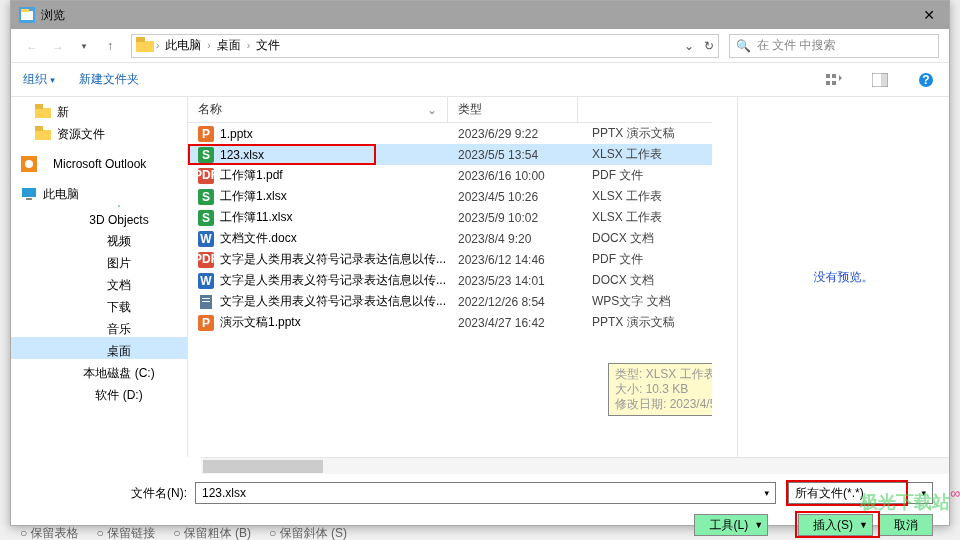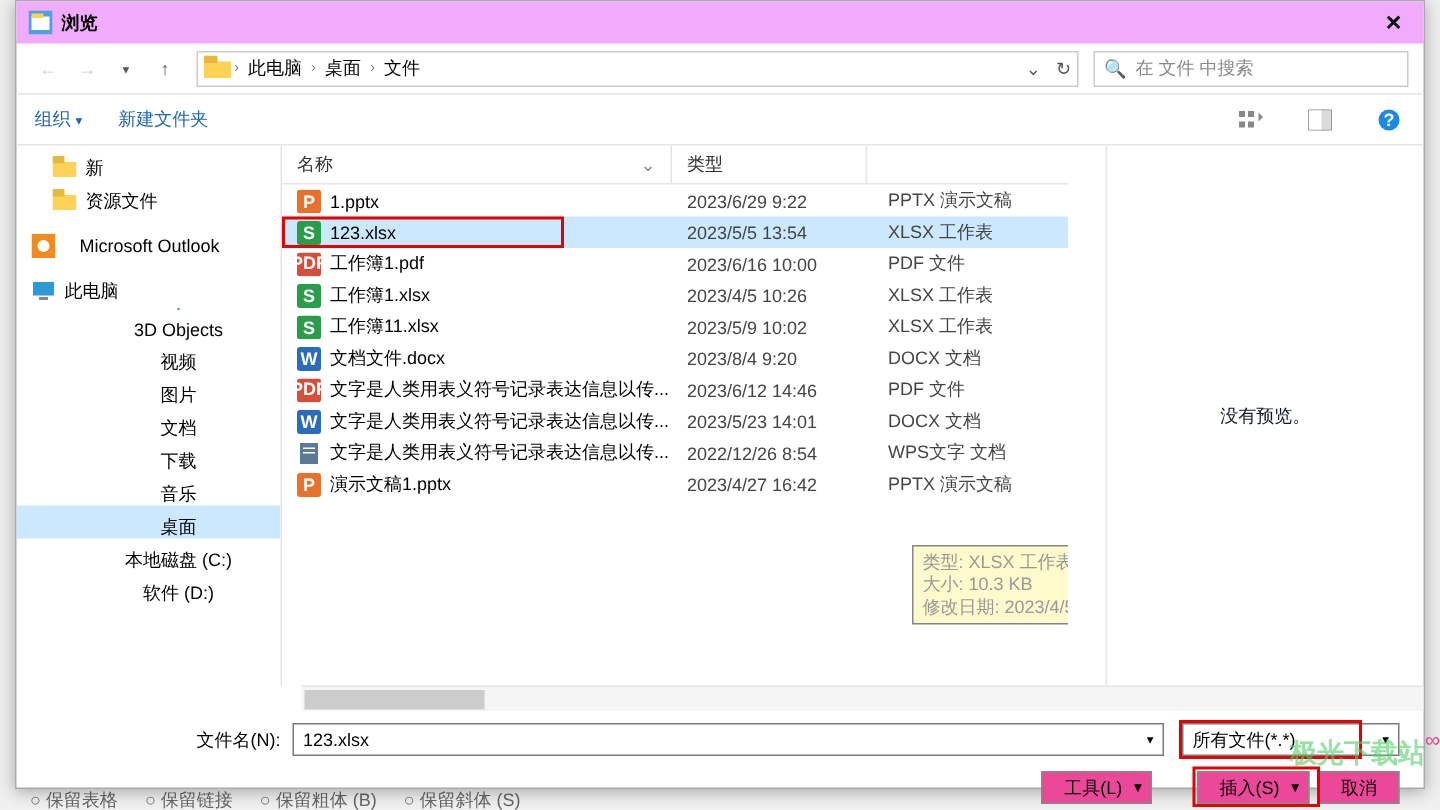--- a/index.html
+++ b/index.html
@@ -1,18 +1,18 @@
 <!DOCTYPE html>
 <html><head>
 <meta charset="utf-8">
 <style>
 * { margin:0; padding:0; box-sizing:border-box; font-family:"Microsoft YaHei","Segoe UI",sans-serif; font-size:12px; }
 body { background:#eee; width:960px; height:540px; position:relative; overflow:hidden; }
 .dialog { position:absolute; left:10px; top:0; width:940px; height:526px; background:#fff; border:1px solid #aaa; box-shadow:0 2px 10px rgba(0,0,0,0.3); }
-.title-bar { height:28px; display:flex; align-items:center; padding:0 8px; background:#f0abfc;font-weight:bold; }
+.title-bar { height:28px; display:flex; align-items:center; padding:0 8px; background:#a3a3a3; }
 .title-bar .app-icon { width:16px; height:16px; margin-right:6px; }
 .title-bar .title { flex:1; }
 .title-bar .close { width:24px; text-align:center; cursor:pointer; font-size:14px; }
 .nav-bar { height:34px; display:flex; align-items:center; padding:0 10px; border-bottom:1px solid #e5e5e5; gap:4px; }
 .nav-btn { width:22px; height:22px; display:flex; align-items:center; justify-content:center; color:#555; }
 .nav-btn.disabled { color:#ccc; }
 .path-box { flex:1; height:24px; border:1px solid #ccc; display:flex; align-items:center; padding:0 4px; gap:2px; margin:0 6px; }
 .path-box .folder-ico { width:18px; height:18px; }
 .path-box .crumb { padding:0 4px; }
 .path-box .sep { color:#888; font-size:10px; }
@@ -35,30 +35,30 @@
 .col-name { width:260px; } .col-date { width:134px; } .col-type { width:130px; }
 .rows { flex:1; overflow:auto; position:relative; }
 .row { height:21px; display:flex; align-items:center; }
 .row.selected { background:#cce8ff; }
 .row .c-name { width:260px; padding-left:10px; display:flex; align-items:center; gap:6px; overflow:hidden; white-space:nowrap; text-overflow:ellipsis; }
 .row .c-date { width:134px; padding-left:10px; color:#444; }
 .row .c-type { width:130px; padding-left:10px; color:#444; }
 .file-ico { width:16px; height:16px; flex-shrink:0; }
 .red-rect { position:absolute; border:2px solid #e60000; pointer-events:none; }
 .tooltip { position:absolute; left:420px; top:240px; width:160px; border:1px solid #737373; background:#fef9c3; padding:3px 6px; font-size:11px; color:#888; line-height:15px; z-index:5; opacity:.85; }
-.preview { width:212px; display:flex; align-items:center; justify-content:center; color:#0f172a; border-left:1px solid #e5e5e5;margin-left:25px; }
+.preview { width:212px; display:flex; align-items:center; justify-content:center; color:#1d4ed8; border-left:1px solid #e5e5e5;margin-left:25px; }
 .scroll-h { height:17px; border-top:1px solid #e5e5e5; background:#f5f5f5; position:relative; margin-left:190px; }
 .scroll-h .thumb { position:absolute; left:2px; top:2px; width:120px; height:13px; background:#ccc; }
 .bottom { padding:8px 16px; display:flex; flex-direction:column; gap:10px; }
 .fn-row { display:flex; align-items:center; gap:8px; }
 .fn-row .label { width:160px; text-align:right; }
 .fn-row .combo { flex:1; height:22px; border:1px solid #7a7a7a; padding:0 6px; display:flex; align-items:center; }
 .filter { width:145px; height:22px; border:1px solid #7a7a7a; padding:0 6px; display:flex; align-items:center; justify-content:space-between; position:relative; margin-left:4px; }
 .btn-row { display:flex; justify-content:flex-end; gap:6px; align-items:center; }
-.btn { height:22px; padding:0 14px; border:1px solid #888; background:#ec4899; cursor:pointer; display:flex; align-items:center; }
+.btn { height:22px; padding:0 14px; border:1px solid #888; background:#86efac; cursor:pointer; display:flex; align-items:center; }
 .btn.split { padding-right:4px; }
 .btn .dd { margin-left:6px; font-size:9px; }
 .bg-strip { position:absolute; left:0; bottom:0; width:960px; height:14px; background:#f0f0f0; display:flex; align-items:center; gap:18px; font-size:10px; color:#666; padding-left:20px; }
 .watermark { position:absolute; right:10px; bottom:26px; font-size:18px; color:#4fd067; opacity:.6; pointer-events:none; font-weight:bold; }
 .triangle { font-size:9px; }
 svg { display:block; }
 </style>
 </head>
 <body>
 

